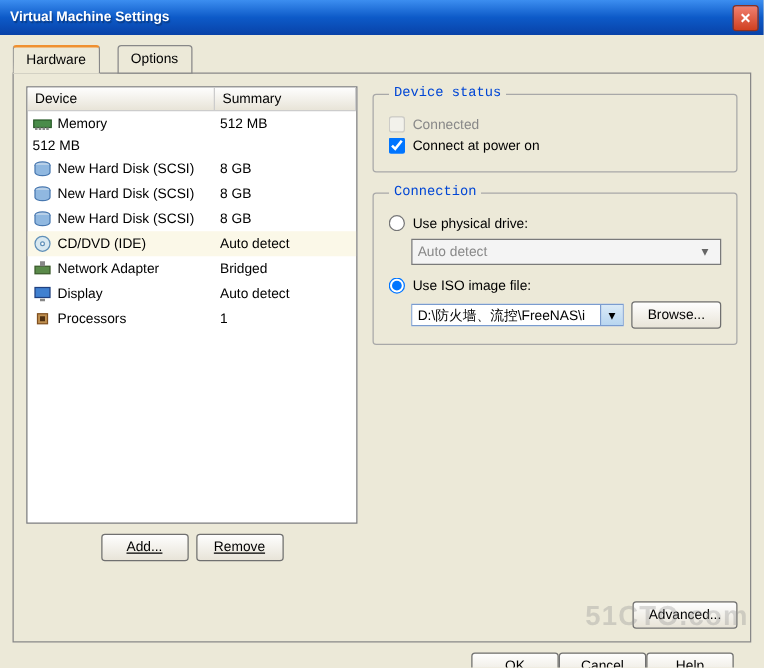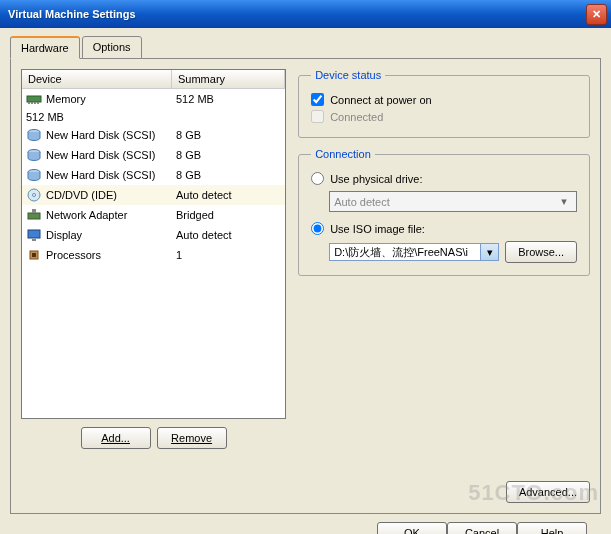--- a/index.html
+++ b/index.html
@@ -2,38 +2,38 @@
 <html><head>
   <meta charset="utf-8">
   <style>
     * { box-sizing: border-box; margin: 0; padding: 0; font-family: Tahoma, sans-serif; font-size: 11px; }
     body { background: #ece9d8; width: 611px; height: 534px; overflow: hidden; position: relative; }
     .titlebar { background: linear-gradient(to bottom, #3c8ef0 0%, #0d5ac8 50%, #0842a8 100%); height: 28px; display: flex; align-items: center; padding: 0 4px 0 8px; color: white; font-weight: bold; font-size: 13px; font-family: 'Courier New', monospace; }
     .titlebar-text { flex: 1; text-shadow: 1px 1px 1px rgba(0,0,0,0.3); }
     .close-btn { width: 21px; height: 21px; background: linear-gradient(to bottom, #f08070, #d04020); border: 1px solid #8b3020; border-radius: 3px; color: white; font-weight: bold; display: flex; align-items: center; justify-content: center; cursor: pointer; }
     .content { padding: 8px 10px; }
     .tabs { display: flex; margin-bottom: -1px; position: relative; z-index: 2; }
-    .tab { padding: 4px 10px; border: 1px solid #888; background: #ece9d8; border-radius: 3px 3px 0 0; margin-right: 2px; cursor: pointer; }
+    .tab { padding: 4px 10px; border: 1px solid #888; background: #ece9d8; border-radius: 3px 3px 0 0; margin-right: 14px; cursor: pointer; }
     .tab.active { background: #ece9d8; border-bottom: 1px solid #ece9d8; border-top: 2px solid #f09030; }
     .tab-content { border: 1px solid #888; background: #ece9d8; padding: 10px; height: 456px; display: flex; gap: 12px; }
     .left-panel { width: 275px; display: flex; flex-direction: column; }
     .device-table { border: 1px solid #7a7a7a; background: white; height: 350px; overflow: auto; }
     .device-header { display: flex; background: linear-gradient(to bottom, #fefefe, #e8e4d8); border-bottom: 1px solid #ccc; }
     .device-header-cell { padding: 3px 6px; border-right: 1px solid #ccc; font-weight: normal; }
     .col-device { width: 150px; }
     .col-summary { flex: 1; }
     .device-row { display: flex; padding: 1px 0; cursor: pointer; }
     .device-row.selected { background: #fbf8e8; }
     .device-cell { padding: 1px 4px; display: flex; align-items: center; gap: 4px; }
     .device-icon { width: 16px; height: 16px; display: inline-flex; align-items: center; justify-content: center; }
     .btn-row { display: flex; gap: 6px; justify-content: center; margin-top: 8px; text-decoration: underline; }
     .btn { padding: 2px 12px; min-width: 70px; height: 22px; background: linear-gradient(to bottom, #fefefe, #e8e4d8); border: 1px solid #707070; border-radius: 3px; cursor: pointer; text-align: center; }
     .right-panel { flex: 1; display: flex; flex-direction: column; gap: 10px; }
     fieldset { border: 1px solid #a8a8a8; border-radius: 3px; padding: 10px 12px 12px; }
-    legend { color: #0046d5; padding: 0 4px; }
+    legend { color: #0046d5; padding: 0 4px; font-family: Liberation Mono, monospace; }
     .checkbox-row, .radio-row { display: flex; align-items: center; gap: 6px; padding: 2px 0; }
     .checkbox-row.disabled { color: #888; }
     input[type=checkbox], input[type=radio] { width: 13px; height: 13px; cursor: pointer; }
     .dropdown { display: flex; margin-left: 18px; margin-top: 4px; margin-bottom: 8px; }
     .dropdown select, .dropdown .fake-dropdown { flex: 1; height: 21px; border: 1px solid #7a7a7a; background: #f4f4f4; padding: 1px 4px; font-size: 11px; }
     .dropdown.disabled .fake-dropdown { background: #f4f4f4; color: #888; }
     .iso-row { display: flex; gap: 6px; margin-left: 18px; margin-top: 4px; align-items: center; }
     .iso-input-wrap { flex: 1; display: flex; border: 1px solid #7a9ccf; background: white; }
     .iso-input { flex: 1; border: none; padding: 2px 4px; font-size: 11px; outline: none; }
     .iso-dd { width: 18px; background: linear-gradient(to bottom, #daeaf7, #b8d6f0); border-left: 1px solid #7a9ccf; display: flex; align-items: center; justify-content: center; cursor: pointer; }
@@ -190,27 +190,27 @@
       </div>
       <div class="btn-row">
         <button class="btn">Add...</button>
         <button class="btn">Remove</button>
       </div>
     </div>
 
     <div class="right-panel">
       <fieldset>
         <legend>Device status</legend>
+        <label class="checkbox-row disabled">
+          <input type="checkbox" disabled="" style="">
+          <span>Connected</span>
+        </label>
         <label class="checkbox-row">
           <input type="checkbox" checked="" style="">
           <span>Connect at power on</span>
-        </label>
-        <label class="checkbox-row disabled">
-          <input type="checkbox" disabled="" style="">
-          <span>Connected</span>
         </label>
       </fieldset>
 
       <fieldset>
         <legend>Connection</legend>
         <label class="radio-row">
           <input type="radio" name="conn" style="">
           <span>Use physical drive:</span>
         </label>
         <div class="dropdown disabled">

